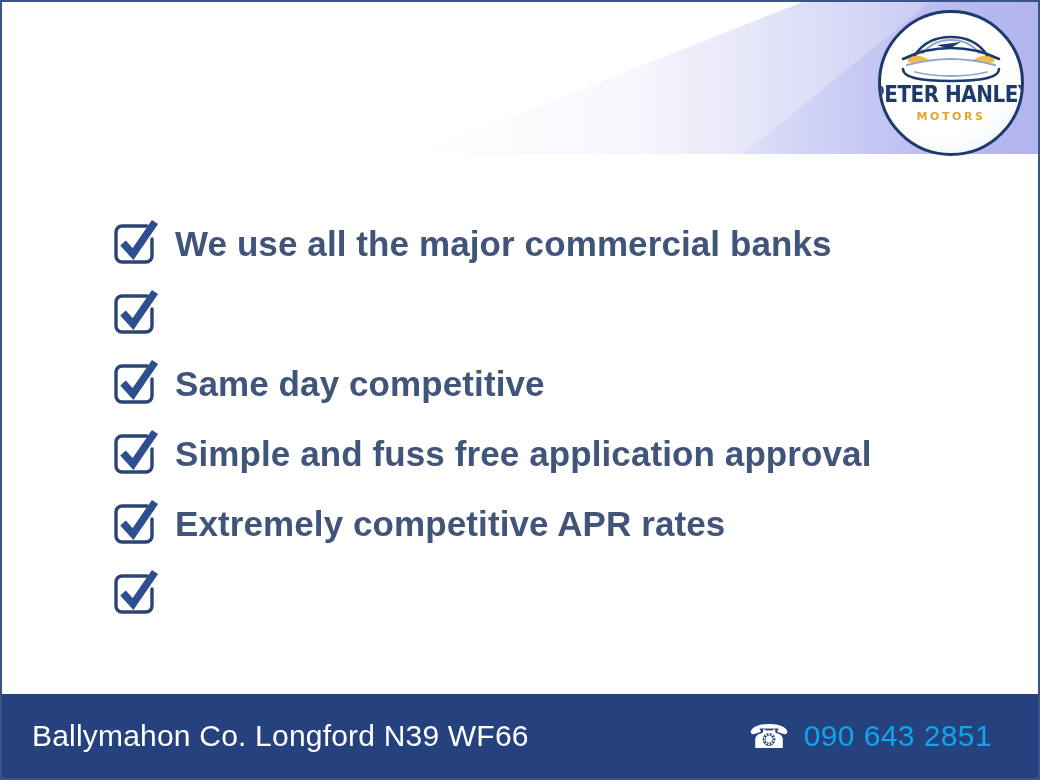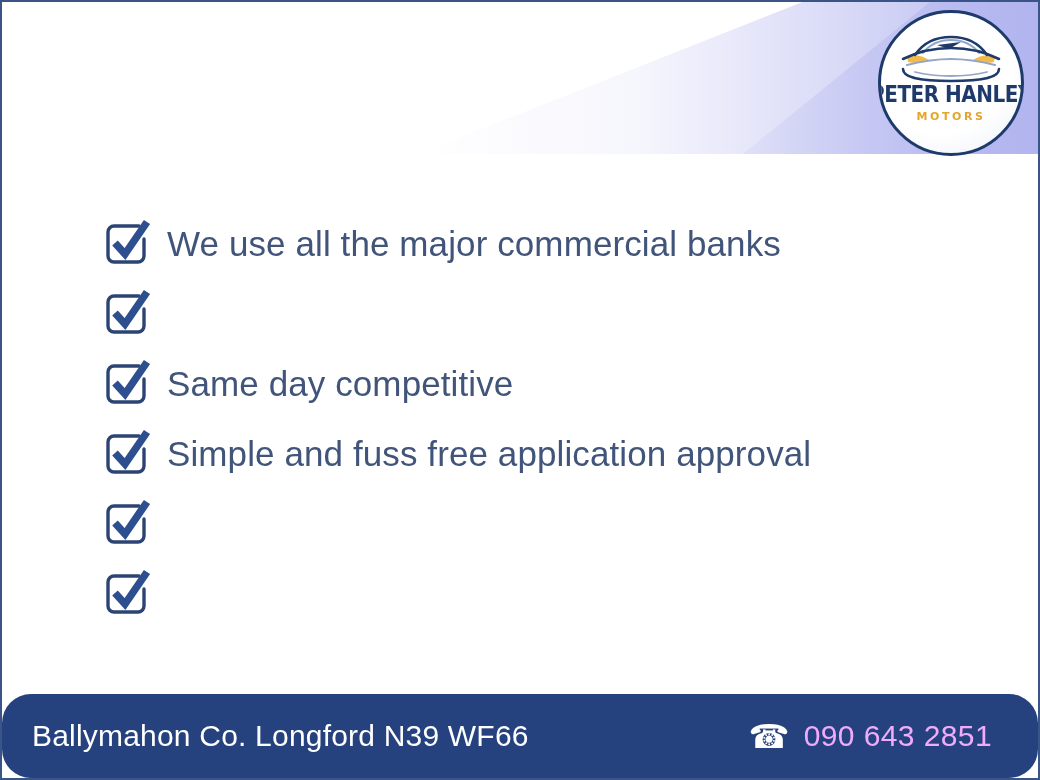--- a/index.html
+++ b/index.html
@@ -100,23 +100,24 @@
     font-size: 37px;
     font-weight: normal;
     letter-spacing: 0.2px;
     color: #32496e;
     white-space: nowrap;
   }
 
   
   .checklist {
     position: absolute;
-    left: 99px;
+    left: 107px;
     top: 206px;
     width: 900px;
+    font-weight: bold;
   }
   .check-row {
     display: flex;
     align-items: center;
     height: 70px;
   }
   .check-icon {
     width: 52px;
     height: 52px;
     flex: 0 0 52px;
@@ -137,42 +138,41 @@
     left: 0;
     right: 0;
     bottom: 0;
     height: 84px;
     background: #26427e;
     display: flex;
     align-items: center;
     justify-content: space-between;
     padding: 0 24px 0 30px;
     box-sizing: border-box;
-    border-radius: 29px;
   }
   .footer-address {
     color: #ffffff;
     font-size: 30px;
     letter-spacing: 0.2px;
     white-space: nowrap;
   }
   .footer-phone {
     display: flex;
     align-items: center;
     gap: 14px;
     padding-right: 22px;
   }
   .phone-glyph {
     color: #ffffff;
     font-size: 33px;
     line-height: 1;
     font-family: "DejaVu Sans", sans-serif;
   }
   .footer-number {
-    color: #f0abfc;
+    color: #0ea5e9;
     font-size: 30px;
     letter-spacing: 0.4px;
     white-space: nowrap;
   }
 </style>
 </head>
 <body>
 
 <div id="poster">
 
@@ -232,20 +232,21 @@
         <path d="M14 26 L24 37 L46 5" fill="none" stroke="#2d4f8f" stroke-width="7.5" stroke-linecap="butt" stroke-linejoin="miter"></path>
       </svg>
       <span class="check-label">Simple and fuss free application approval</span>
     </div>
 
     <div class="check-row">
       <svg class="check-icon" viewBox="0 0 52 52" aria-hidden="true">
         <path d="M38 9 H13 a6 6 0 0 0 -6 6 v24 a6 6 0 0 0 6 6 h24 a6 6 0 0 0 6 -6 V22" fill="none" stroke="#2c4473" stroke-width="3.4" stroke-linecap="round"></path>
         <path d="M14 26 L24 37 L46 5" fill="none" stroke="#2d4f8f" stroke-width="7.5" stroke-linecap="butt" stroke-linejoin="miter"></path>
       </svg>
+      <span class="check-label">Extremely competitive APR rates</span>
     </div>
 
     <div class="check-row">
       <svg class="check-icon" viewBox="0 0 52 52" aria-hidden="true">
         <path d="M38 9 H13 a6 6 0 0 0 -6 6 v24 a6 6 0 0 0 6 6 h24 a6 6 0 0 0 6 -6 V22" fill="none" stroke="#2c4473" stroke-width="3.4" stroke-linecap="round"></path>
         <path d="M14 26 L24 37 L46 5" fill="none" stroke="#2d4f8f" stroke-width="7.5" stroke-linecap="butt" stroke-linejoin="miter"></path>
       </svg>
     </div>
 
   </div>

